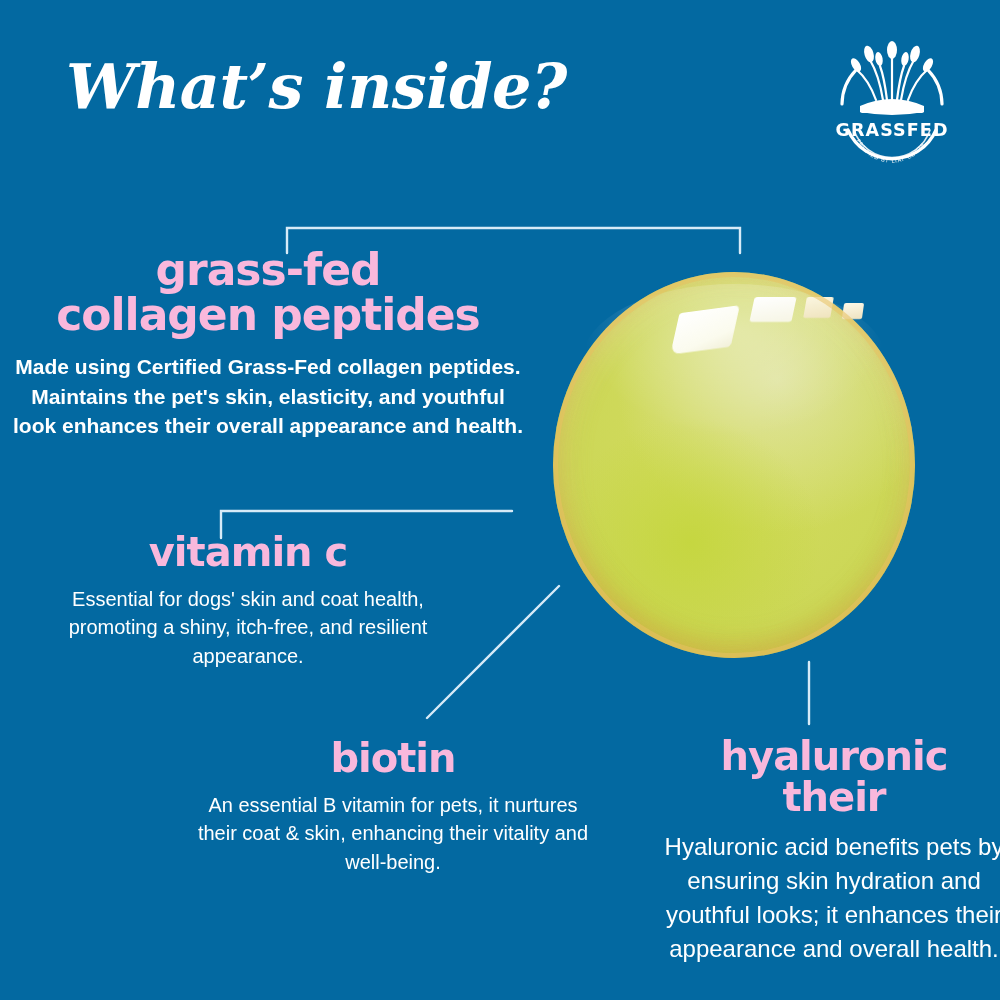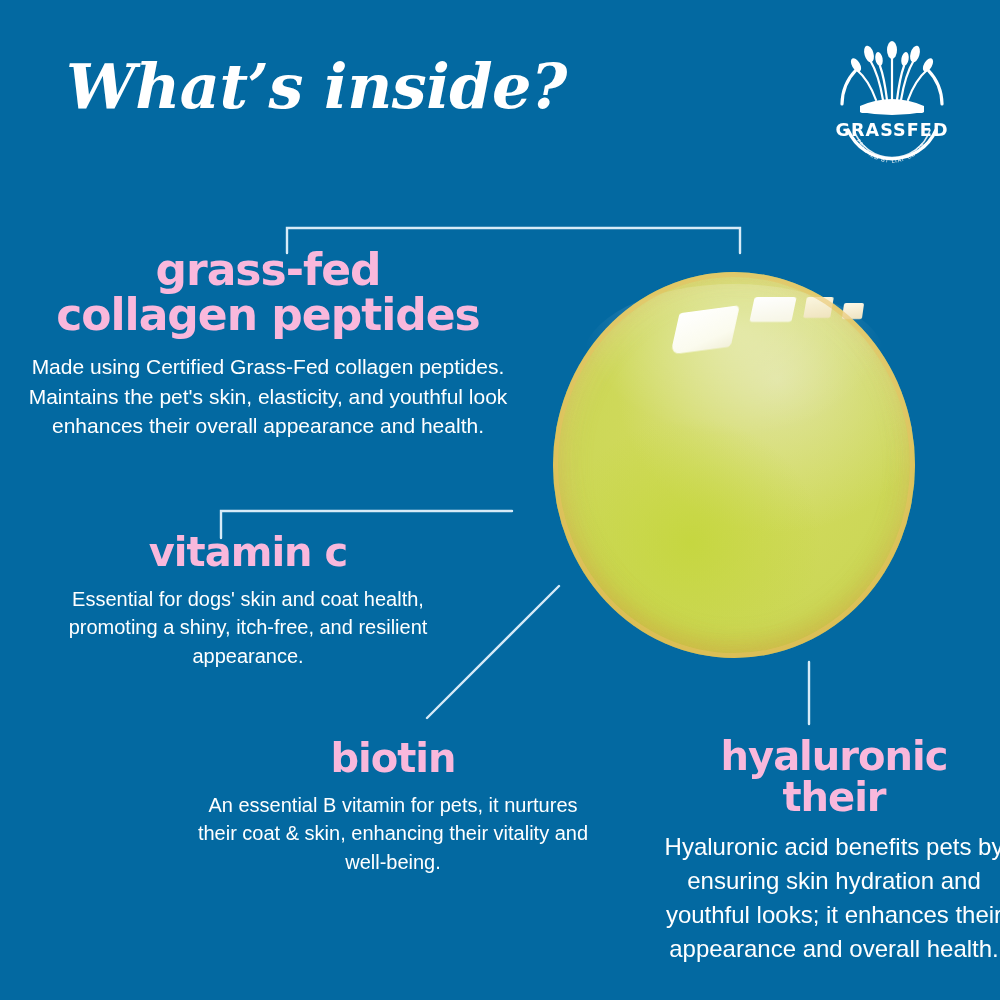--- a/index.html
+++ b/index.html
@@ -142,21 +142,21 @@
   }
 
   .block {
     position: absolute;
     text-align: center;
   }
 
   
   #block-collagen { left: 8px; top: 248px; width: 520px; }
   #block-collagen .ing-heading { font-size: 44px; }
-  #block-collagen .ing-body { font-size: 21px; margin-top: 14px; }
+  #block-collagen .ing-body { font-size: 21px; margin-top: 14px; font-weight: bold; }
 
   
   #block-vitaminc { left: 38px; top: 532px; width: 420px; }
   #block-vitaminc .ing-heading { font-size: 40px; }
   #block-vitaminc .ing-body { font-size: 20px; margin-top: 12px; }
 
   
   #block-biotin { left: 188px; top: 738px; width: 410px; }
   #block-biotin .ing-heading { font-size: 40px; }
   #block-biotin .ing-body { font-size: 20px; margin-top: 12px; }

